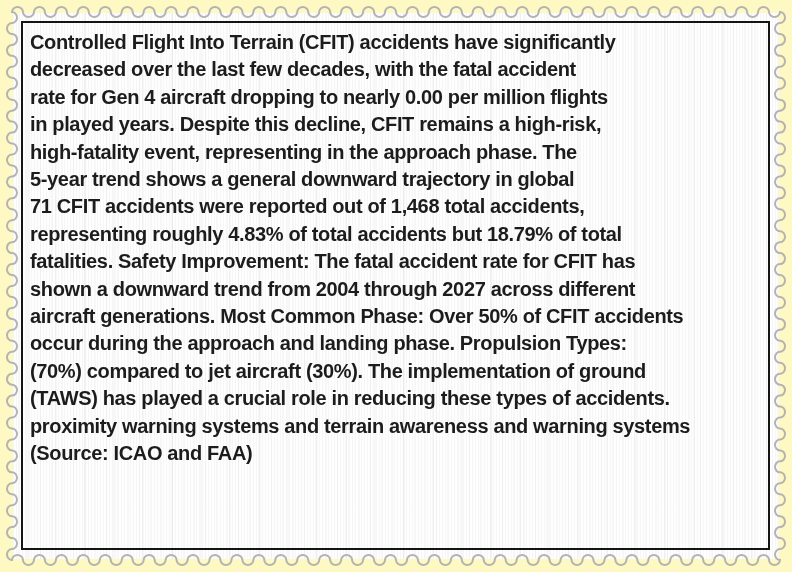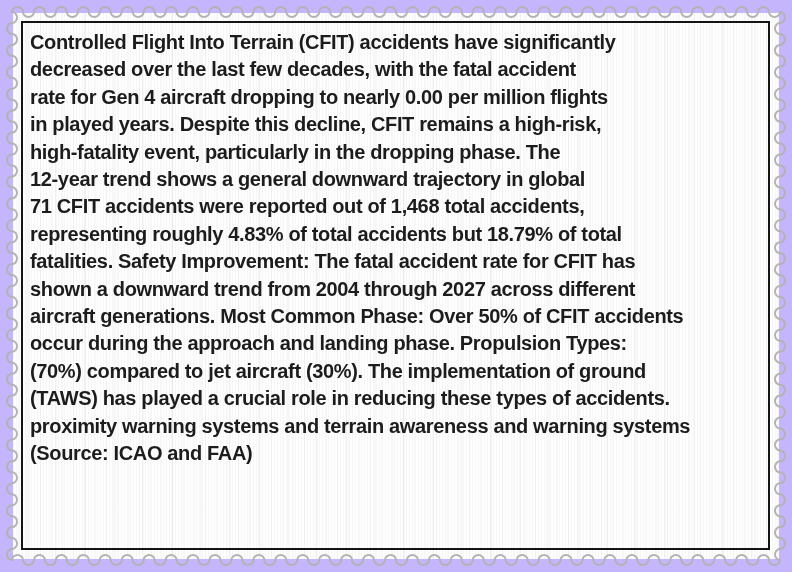--- a/index.html
+++ b/index.html
@@ -5,21 +5,21 @@
   html, body {
     margin: 0;
     padding: 0;
     background: #ffffff;
   }
   .stage {
     position: relative;
     width: 792px;
     height: 572px;
     overflow: hidden;
-    background: #c4b5fd;
+    background: #fef9c3;
     font-family: "Liberation Sans", sans-serif;
   }
   
   .paper {
     position: absolute;
     inset: 13px;
     background-color: #fefefe;
     background-image:
       repeating-linear-gradient(90deg, rgba(100,100,100,0.05) 0 1px, rgba(0,0,0,0) 1px 3px),
       repeating-linear-gradient(90deg, rgba(0,0,0,0) 0 5px, rgba(120,120,120,0.05) 5px 6px, rgba(0,0,0,0) 6px 11px),
@@ -62,22 +62,22 @@
 
   <svg class="perforation" width="792" height="572" viewBox="0 0 792 572">
     <path id="perf-path" fill="none" stroke="#b3b3b3" stroke-width="2" stroke-linecap="round" d="M 12 12 a 5.485714285714286 5 0 0 1 10.971428571428572 0 a 5.485714285714286 5 0 0 0 10.971428571428572 0 a 5.485714285714286 5 0 0 1 10.971428571428572 0 a 5.485714285714286 5 0 0 0 10.971428571428572 0 a 5.485714285714286 5 0 0 1 10.971428571428572 0 a 5.485714285714286 5 0 0 0 10.971428571428572 0 a 5.485714285714286 5 0 0 1 10.971428571428572 0 a 5.485714285714286 5 0 0 0 10.971428571428572 0 a 5.485714285714286 5 0 0 1 10.971428571428572 0 a 5.485714285714286 5 0 0 0 10.971428571428572 0 a 5.485714285714286 5 0 0 1 10.971428571428572 0 a 5.485714285714286 5 0 0 0 10.971428571428572 0 a 5.485714285714286 5 0 0 1 10.971428571428572 0 a 5.485714285714286 5 0 0 0 10.971428571428572 0 a 5.485714285714286 5 0 0 1 10.971428571428572 0 a 5.485714285714286 5 0 0 0 10.971428571428572 0 a 5.485714285714286 5 0 0 1 10.971428571428572 0 a 5.485714285714286 5 0 0 0 10.971428571428572 0 a 5.485714285714286 5 0 0 1 10.971428571428572 0 a 5.485714285714286 5 0 0 0 10.971428571428572 0 a 5.485714285714286 5 0 0 1 10.971428571428572 0 a 5.485714285714286 5 0 0 0 10.971428571428572 0 a 5.485714285714286 5 0 0 1 10.971428571428572 0 a 5.485714285714286 5 0 0 0 10.971428571428572 0 a 5.485714285714286 5 0 0 1 10.971428571428572 0 a 5.485714285714286 5 0 0 0 10.971428571428572 0 a 5.485714285714286 5 0 0 1 10.971428571428572 0 a 5.485714285714286 5 0 0 0 10.971428571428572 0 a 5.485714285714286 5 0 0 1 10.971428571428572 0 a 5.485714285714286 5 0 0 0 10.971428571428572 0 a 5.485714285714286 5 0 0 1 10.971428571428572 0 a 5.485714285714286 5 0 0 0 10.971428571428572 0 a 5.485714285714286 5 0 0 1 10.971428571428572 0 a 5.485714285714286 5 0 0 0 10.971428571428572 0 a 5.485714285714286 5 0 0 1 10.971428571428572 0 a 5.485714285714286 5 0 0 0 10.971428571428572 0 a 5.485714285714286 5 0 0 1 10.971428571428572 0 a 5.485714285714286 5 0 0 0 10.971428571428572 0 a 5.485714285714286 5 0 0 1 10.971428571428572 0 a 5.485714285714286 5 0 0 0 10.971428571428572 0 a 5.485714285714286 5 0 0 1 10.971428571428572 0 a 5.485714285714286 5 0 0 0 10.971428571428572 0 a 5.485714285714286 5 0 0 1 10.971428571428572 0 a 5.485714285714286 5 0 0 0 10.971428571428572 0 a 5.485714285714286 5 0 0 1 10.971428571428572 0 a 5.485714285714286 5 0 0 0 10.971428571428572 0 a 5.485714285714286 5 0 0 1 10.971428571428572 0 a 5.485714285714286 5 0 0 0 10.971428571428572 0 a 5.485714285714286 5 0 0 1 10.971428571428572 0 a 5.485714285714286 5 0 0 0 10.971428571428572 0 a 5.485714285714286 5 0 0 1 10.971428571428572 0 a 5.485714285714286 5 0 0 0 10.971428571428572 0 a 5.485714285714286 5 0 0 1 10.971428571428572 0 a 5.485714285714286 5 0 0 0 10.971428571428572 0 a 5.485714285714286 5 0 0 1 10.971428571428572 0 a 5.485714285714286 5 0 0 0 10.971428571428572 0 a 5.485714285714286 5 0 0 1 10.971428571428572 0 a 5.485714285714286 5 0 0 0 10.971428571428572 0 a 5.485714285714286 5 0 0 1 10.971428571428572 0 a 5.485714285714286 5 0 0 0 10.971428571428572 0 a 5.485714285714286 5 0 0 1 10.971428571428572 0 a 5.485714285714286 5 0 0 0 10.971428571428572 0 a 5.485714285714286 5 0 0 1 10.971428571428572 0 a 5.485714285714286 5 0 0 0 10.971428571428572 0 a 5.485714285714286 5 0 0 1 10.971428571428572 0 a 5.485714285714286 5 0 0 0 10.971428571428572 0 a 5.485714285714286 5 0 0 1 10.971428571428572 0 a 5.485714285714286 5 0 0 0 10.971428571428572 0 a 5.485714285714286 5 0 0 1 10.971428571428572 0 a 5.485714285714286 5 0 0 0 10.971428571428572 0 a 5 5.48 0 0 1 0 10.96 a 5 5.48 0 0 0 0 10.96 a 5 5.48 0 0 1 0 10.96 a 5 5.48 0 0 0 0 10.96 a 5 5.48 0 0 1 0 10.96 a 5 5.48 0 0 0 0 10.96 a 5 5.48 0 0 1 0 10.96 a 5 5.48 0 0 0 0 10.96 a 5 5.48 0 0 1 0 10.96 a 5 5.48 0 0 0 0 10.96 a 5 5.48 0 0 1 0 10.96 a 5 5.48 0 0 0 0 10.96 a 5 5.48 0 0 1 0 10.96 a 5 5.48 0 0 0 0 10.96 a 5 5.48 0 0 1 0 10.96 a 5 5.48 0 0 0 0 10.96 a 5 5.48 0 0 1 0 10.96 a 5 5.48 0 0 0 0 10.96 a 5 5.48 0 0 1 0 10.96 a 5 5.48 0 0 0 0 10.96 a 5 5.48 0 0 1 0 10.96 a 5 5.48 0 0 0 0 10.96 a 5 5.48 0 0 1 0 10.96 a 5 5.48 0 0 0 0 10.96 a 5 5.48 0 0 1 0 10.96 a 5 5.48 0 0 0 0 10.96 a 5 5.48 0 0 1 0 10.96 a 5 5.48 0 0 0 0 10.96 a 5 5.48 0 0 1 0 10.96 a 5 5.48 0 0 0 0 10.96 a 5 5.48 0 0 1 0 10.96 a 5 5.48 0 0 0 0 10.96 a 5 5.48 0 0 1 0 10.96 a 5 5.48 0 0 0 0 10.96 a 5 5.48 0 0 1 0 10.96 a 5 5.48 0 0 0 0 10.96 a 5 5.48 0 0 1 0 10.96 a 5 5.48 0 0 0 0 10.96 a 5 5.48 0 0 1 0 10.96 a 5 5.48 0 0 0 0 10.96 a 5 5.48 0 0 1 0 10.96 a 5 5.48 0 0 0 0 10.96 a 5 5.48 0 0 1 0 10.96 a 5 5.48 0 0 0 0 10.96 a 5 5.48 0 0 1 0 10.96 a 5 5.48 0 0 0 0 10.96 a 5 5.48 0 0 1 0 10.96 a 5 5.48 0 0 0 0 10.96 a 5 5.48 0 0 1 0 10.96 a 5 5.48 0 0 0 0 10.96 a 5.485714285714286 5 0 0 1 -10.971428571428572 0 a 5.485714285714286 5 0 0 0 -10.971428571428572 0 a 5.485714285714286 5 0 0 1 -10.971428571428572 0 a 5.485714285714286 5 0 0 0 -10.971428571428572 0 a 5.485714285714286 5 0 0 1 -10.971428571428572 0 a 5.485714285714286 5 0 0 0 -10.971428571428572 0 a 5.485714285714286 5 0 0 1 -10.971428571428572 0 a 5.485714285714286 5 0 0 0 -10.971428571428572 0 a 5.485714285714286 5 0 0 1 -10.971428571428572 0 a 5.485714285714286 5 0 0 0 -10.971428571428572 0 a 5.485714285714286 5 0 0 1 -10.971428571428572 0 a 5.485714285714286 5 0 0 0 -10.971428571428572 0 a 5.485714285714286 5 0 0 1 -10.971428571428572 0 a 5.485714285714286 5 0 0 0 -10.971428571428572 0 a 5.485714285714286 5 0 0 1 -10.971428571428572 0 a 5.485714285714286 5 0 0 0 -10.971428571428572 0 a 5.485714285714286 5 0 0 1 -10.971428571428572 0 a 5.485714285714286 5 0 0 0 -10.971428571428572 0 a 5.485714285714286 5 0 0 1 -10.971428571428572 0 a 5.485714285714286 5 0 0 0 -10.971428571428572 0 a 5.485714285714286 5 0 0 1 -10.971428571428572 0 a 5.485714285714286 5 0 0 0 -10.971428571428572 0 a 5.485714285714286 5 0 0 1 -10.971428571428572 0 a 5.485714285714286 5 0 0 0 -10.971428571428572 0 a 5.485714285714286 5 0 0 1 -10.971428571428572 0 a 5.485714285714286 5 0 0 0 -10.971428571428572 0 a 5.485714285714286 5 0 0 1 -10.971428571428572 0 a 5.485714285714286 5 0 0 0 -10.971428571428572 0 a 5.485714285714286 5 0 0 1 -10.971428571428572 0 a 5.485714285714286 5 0 0 0 -10.971428571428572 0 a 5.485714285714286 5 0 0 1 -10.971428571428572 0 a 5.485714285714286 5 0 0 0 -10.971428571428572 0 a 5.485714285714286 5 0 0 1 -10.971428571428572 0 a 5.485714285714286 5 0 0 0 -10.971428571428572 0 a 5.485714285714286 5 0 0 1 -10.971428571428572 0 a 5.485714285714286 5 0 0 0 -10.971428571428572 0 a 5.485714285714286 5 0 0 1 -10.971428571428572 0 a 5.485714285714286 5 0 0 0 -10.971428571428572 0 a 5.485714285714286 5 0 0 1 -10.971428571428572 0 a 5.485714285714286 5 0 0 0 -10.971428571428572 0 a 5.485714285714286 5 0 0 1 -10.971428571428572 0 a 5.485714285714286 5 0 0 0 -10.971428571428572 0 a 5.485714285714286 5 0 0 1 -10.971428571428572 0 a 5.485714285714286 5 0 0 0 -10.971428571428572 0 a 5.485714285714286 5 0 0 1 -10.971428571428572 0 a 5.485714285714286 5 0 0 0 -10.971428571428572 0 a 5.485714285714286 5 0 0 1 -10.971428571428572 0 a 5.485714285714286 5 0 0 0 -10.971428571428572 0 a 5.485714285714286 5 0 0 1 -10.971428571428572 0 a 5.485714285714286 5 0 0 0 -10.971428571428572 0 a 5.485714285714286 5 0 0 1 -10.971428571428572 0 a 5.485714285714286 5 0 0 0 -10.971428571428572 0 a 5.485714285714286 5 0 0 1 -10.971428571428572 0 a 5.485714285714286 5 0 0 0 -10.971428571428572 0 a 5.485714285714286 5 0 0 1 -10.971428571428572 0 a 5.485714285714286 5 0 0 0 -10.971428571428572 0 a 5.485714285714286 5 0 0 1 -10.971428571428572 0 a 5.485714285714286 5 0 0 0 -10.971428571428572 0 a 5.485714285714286 5 0 0 1 -10.971428571428572 0 a 5.485714285714286 5 0 0 0 -10.971428571428572 0 a 5.485714285714286 5 0 0 1 -10.971428571428572 0 a 5.485714285714286 5 0 0 0 -10.971428571428572 0 a 5.485714285714286 5 0 0 1 -10.971428571428572 0 a 5.485714285714286 5 0 0 0 -10.971428571428572 0 a 5.485714285714286 5 0 0 1 -10.971428571428572 0 a 5.485714285714286 5 0 0 0 -10.971428571428572 0 a 5.485714285714286 5 0 0 1 -10.971428571428572 0 a 5.485714285714286 5 0 0 0 -10.971428571428572 0 a 5.485714285714286 5 0 0 1 -10.971428571428572 0 a 5.485714285714286 5 0 0 0 -10.971428571428572 0 a 5 5.48 0 0 1 0 -10.96 a 5 5.48 0 0 0 0 -10.96 a 5 5.48 0 0 1 0 -10.96 a 5 5.48 0 0 0 0 -10.96 a 5 5.48 0 0 1 0 -10.96 a 5 5.48 0 0 0 0 -10.96 a 5 5.48 0 0 1 0 -10.96 a 5 5.48 0 0 0 0 -10.96 a 5 5.48 0 0 1 0 -10.96 a 5 5.48 0 0 0 0 -10.96 a 5 5.48 0 0 1 0 -10.96 a 5 5.48 0 0 0 0 -10.96 a 5 5.48 0 0 1 0 -10.96 a 5 5.48 0 0 0 0 -10.96 a 5 5.48 0 0 1 0 -10.96 a 5 5.48 0 0 0 0 -10.96 a 5 5.48 0 0 1 0 -10.96 a 5 5.48 0 0 0 0 -10.96 a 5 5.48 0 0 1 0 -10.96 a 5 5.48 0 0 0 0 -10.96 a 5 5.48 0 0 1 0 -10.96 a 5 5.48 0 0 0 0 -10.96 a 5 5.48 0 0 1 0 -10.96 a 5 5.48 0 0 0 0 -10.96 a 5 5.48 0 0 1 0 -10.96 a 5 5.48 0 0 0 0 -10.96 a 5 5.48 0 0 1 0 -10.96 a 5 5.48 0 0 0 0 -10.96 a 5 5.48 0 0 1 0 -10.96 a 5 5.48 0 0 0 0 -10.96 a 5 5.48 0 0 1 0 -10.96 a 5 5.48 0 0 0 0 -10.96 a 5 5.48 0 0 1 0 -10.96 a 5 5.48 0 0 0 0 -10.96 a 5 5.48 0 0 1 0 -10.96 a 5 5.48 0 0 0 0 -10.96 a 5 5.48 0 0 1 0 -10.96 a 5 5.48 0 0 0 0 -10.96 a 5 5.48 0 0 1 0 -10.96 a 5 5.48 0 0 0 0 -10.96 a 5 5.48 0 0 1 0 -10.96 a 5 5.48 0 0 0 0 -10.96 a 5 5.48 0 0 1 0 -10.96 a 5 5.48 0 0 0 0 -10.96 a 5 5.48 0 0 1 0 -10.96 a 5 5.48 0 0 0 0 -10.96 a 5 5.48 0 0 1 0 -10.96 a 5 5.48 0 0 0 0 -10.96 a 5 5.48 0 0 1 0 -10.96 a 5 5.48 0 0 0 0 -10.96 Z"></path>
   </svg>
 
   <div class="frame">
     <p class="line">Controlled Flight Into Terrain (CFIT) accidents have significantly</p>
     <p class="line">decreased over the last few decades, with the fatal accident</p>
     <p class="line">rate for Gen 4 aircraft dropping to nearly 0.00 per million flights</p>
     <p class="line">in played years. Despite this decline, CFIT remains a high-risk,</p>
-    <p class="line">high-fatality event, particularly in the dropping phase. The</p>
-    <p class="line">12-year trend shows a general downward trajectory in global</p>
+    <p class="line">high-fatality event, representing in the approach phase. The</p>
+    <p class="line">5-year trend shows a general downward trajectory in global</p>
     <p class="line">71 CFIT accidents were reported out of 1,468 total accidents,</p>
     <p class="line">representing roughly 4.83% of total accidents but 18.79% of total</p>
     <p class="line">fatalities. Safety Improvement: The fatal accident rate for CFIT has</p>
     <p class="line">shown a downward trend from 2004 through 2027 across different</p>
     <p class="line">aircraft generations. Most Common Phase: Over 50% of CFIT accidents</p>
     <p class="line">occur during the approach and landing phase. Propulsion Types:</p>
     <p class="line">(70%) compared to jet aircraft (30%). The implementation of ground</p>
     <p class="line">(TAWS) has played a crucial role in reducing these types of accidents.</p>
     <p class="line">proximity warning systems and terrain awareness and warning systems</p>
     <p class="line">(Source: ICAO and FAA)</p>

